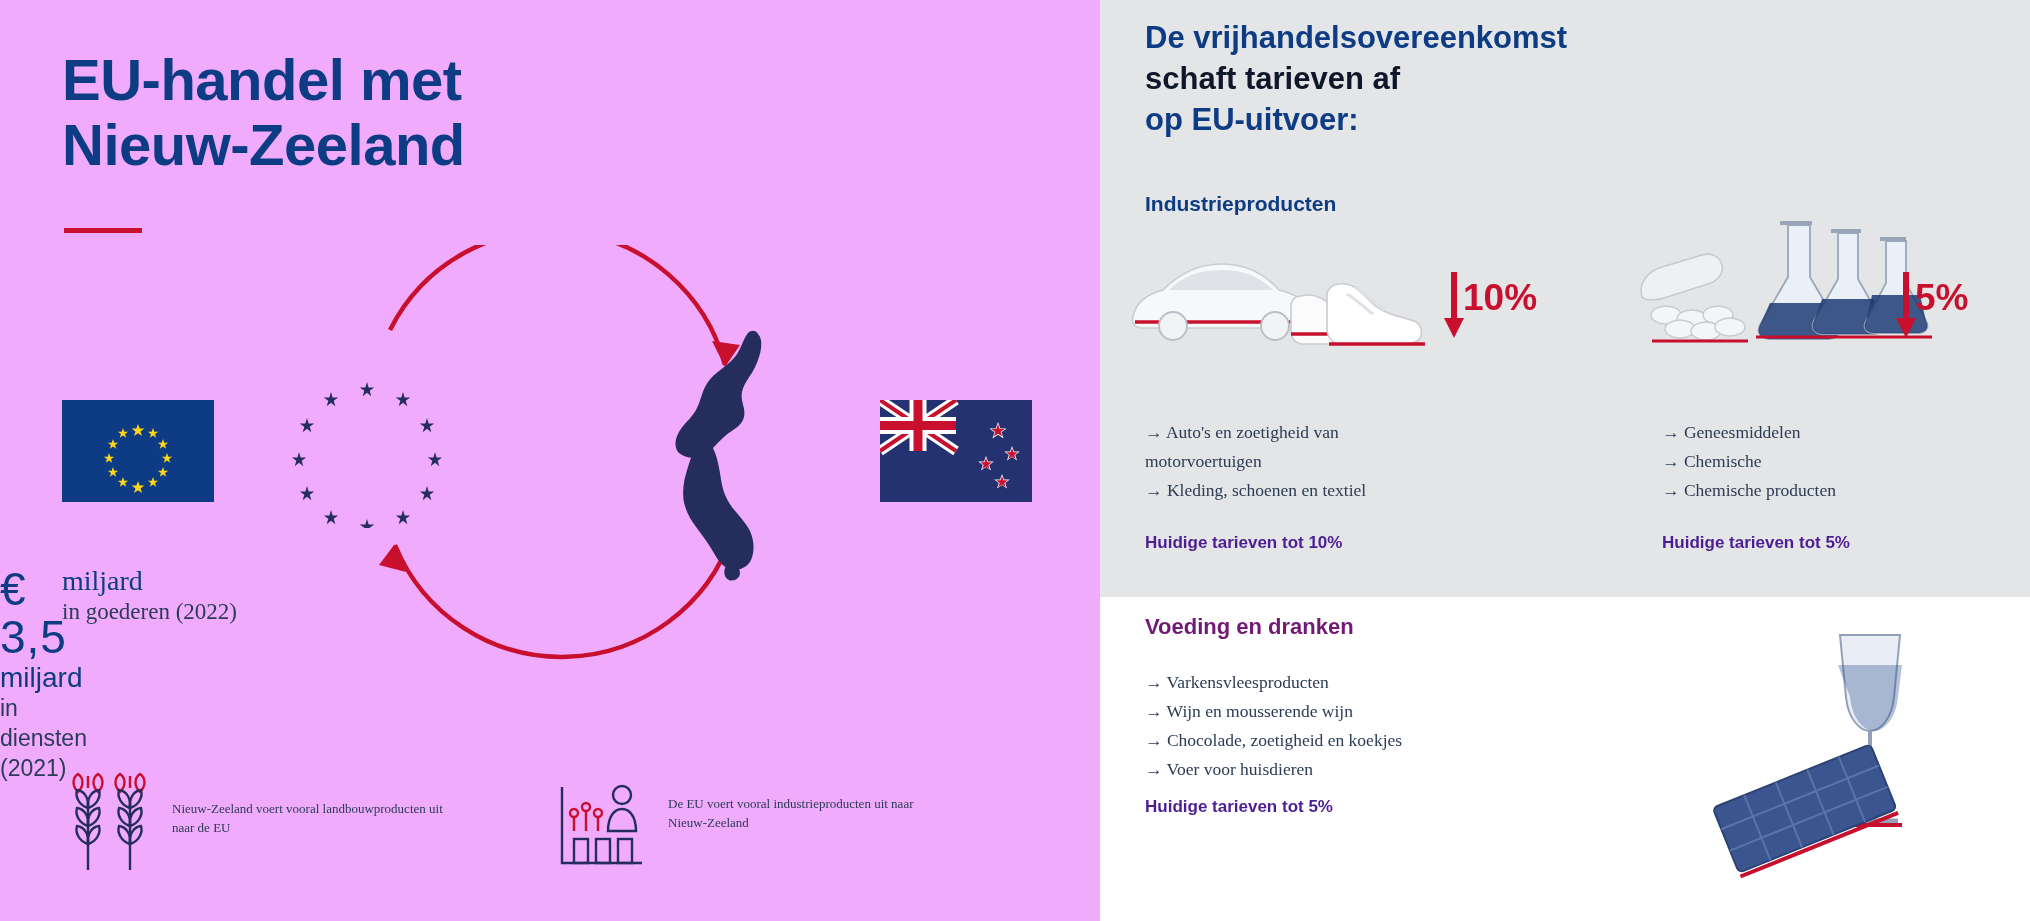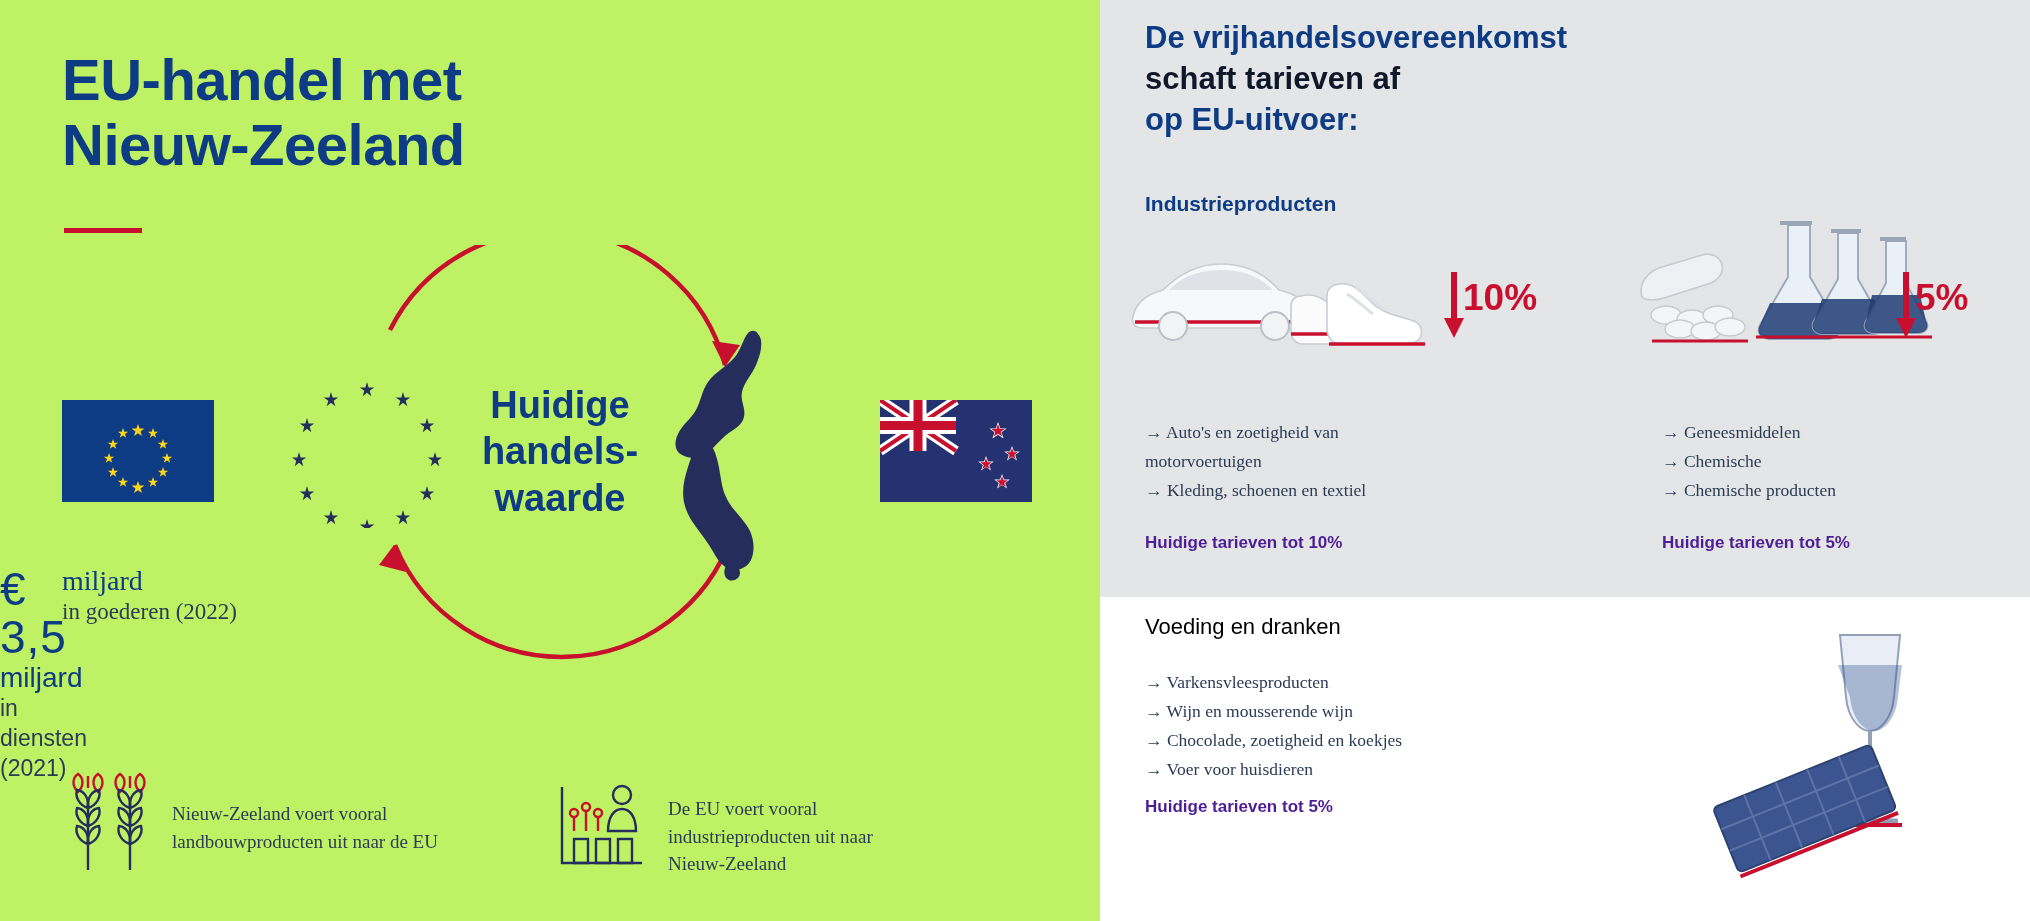--- a/index.html
+++ b/index.html
@@ -14,21 +14,21 @@
     position: relative;
     width: 2030px;
     height: 921px;
     background: #f1f2f2;
   }
   
   #left {
     position: absolute;
     left: 0; top: 0;
     width: 1100px; height: 921px;
-    background: #bef264;
+    background: #f0abfc;
   }
   #main-title {
     position: absolute;
     left: 62px; top: 48px;
     font-size: 58px;
     font-weight: bold;
     color: #0d3c84;
     line-height: 1.12;
     letter-spacing: -0.5px;
   }
@@ -97,21 +97,21 @@
   }
   #nz-map {
     position: absolute;
     left: 655px; top: 330px;
     width: 150px; height: 260px;
   }
   
   .footnote {
     position: absolute;
     color: #2b3b55;
-    font-size: 19px;
+    font-size: 13px;
     line-height: 1.45;
     font-family: "Liberation Serif", serif;
   }
   #footnote-1 { left: 172px; top: 800px; width: 290px; }
   #footnote-2 { left: 668px; top: 795px; width: 260px; }
   #icon-wheat { position: absolute; left: 60px; top: 770px; width: 100px; height: 110px; }
   #icon-factory { position: absolute; left: 556px; top: 765px; width: 100px; height: 110px; }
 
   
   #right-top {
@@ -172,22 +172,22 @@
   #pct-1 { left: 1463px; top: 277px; }
   #pct-2 { left: 1915px; top: 277px; }
   .arrow-down { position: absolute; }
   #arrow-1 { left: 1443px; top: 272px; }
   #arrow-2 { left: 1895px; top: 272px; }
 
   #rb-heading {
     position: absolute;
     left: 1145px; top: 614px;
     font-size: 22px;
-    font-weight: normal;
-    color: #000000;
+    font-weight: bold;
+    color: #701a75;
   }
   #rb-list {
     left: 1145px; top: 668px; width: 340px;
   }
   #rb-note { left: 1145px; top: 797px; }
 
   
   .illus { position: absolute; }
   #illus-car { left: 1125px; top: 238px; width: 330px; height: 130px; }
   #illus-pharma { left: 1630px; top: 215px; width: 330px; height: 155px; }
@@ -282,25 +282,20 @@
     <div id="nz-map">
       <svg width="150" height="260" viewBox="0 0 150 260">
         <g fill="#252d5c">
           <path d="M103 4 c6 6 3 20 -2 31 c-4 10 -12 17 -14 27 c-2 9 4 16 2 25 c-2 9 -12 13 -19 19 c-8 7 -14 16 -24 20 c-7 3 -16 2 -22 -3 c-5 -5 -4 -13 -1 -19 c4 -9 13 -15 18 -24 c5 -9 6 -20 12 -28 c7 -10 18 -15 26 -24 c7 -8 9 -19 14 -25 c3 -3 8 -3 10 1z"></path>
           <path d="M50 110 c8 4 11 14 13 23 c3 12 3 25 9 36 c6 12 17 20 23 32 c4 9 5 20 1 29 c-4 8 -14 12 -22 9 c-10 -4 -14 -15 -20 -24 c-8 -13 -20 -24 -24 -39 c-4 -13 -1 -27 3 -39 c3 -10 7 -21 12 -27 c2 -2 4 -1 5 0z"></path>
           <path d="M76 232 c5 1 9 6 9 11 c0 5 -6 9 -11 7 c-5 -2 -6 -9 -3 -14 c1 -2 3 -4 5 -4z"></path>
         </g>
       </svg>
     </div>
 
-    <div id="centre-label">
-      <div>Huidige</div>
-      <div>handels-</div>
-      <div>waarde</div>
-    </div>
 
     <div id="eu-value">
       <div class="mid">miljard</div>
       <div class="small">in goederen (2022)</div>
     </div>
 
     <div id="nz-value">
       <div class="big">€ 3,5</div>
       <div class="mid">miljard</div>
       <div class="small">in diensten (2021)</div>

